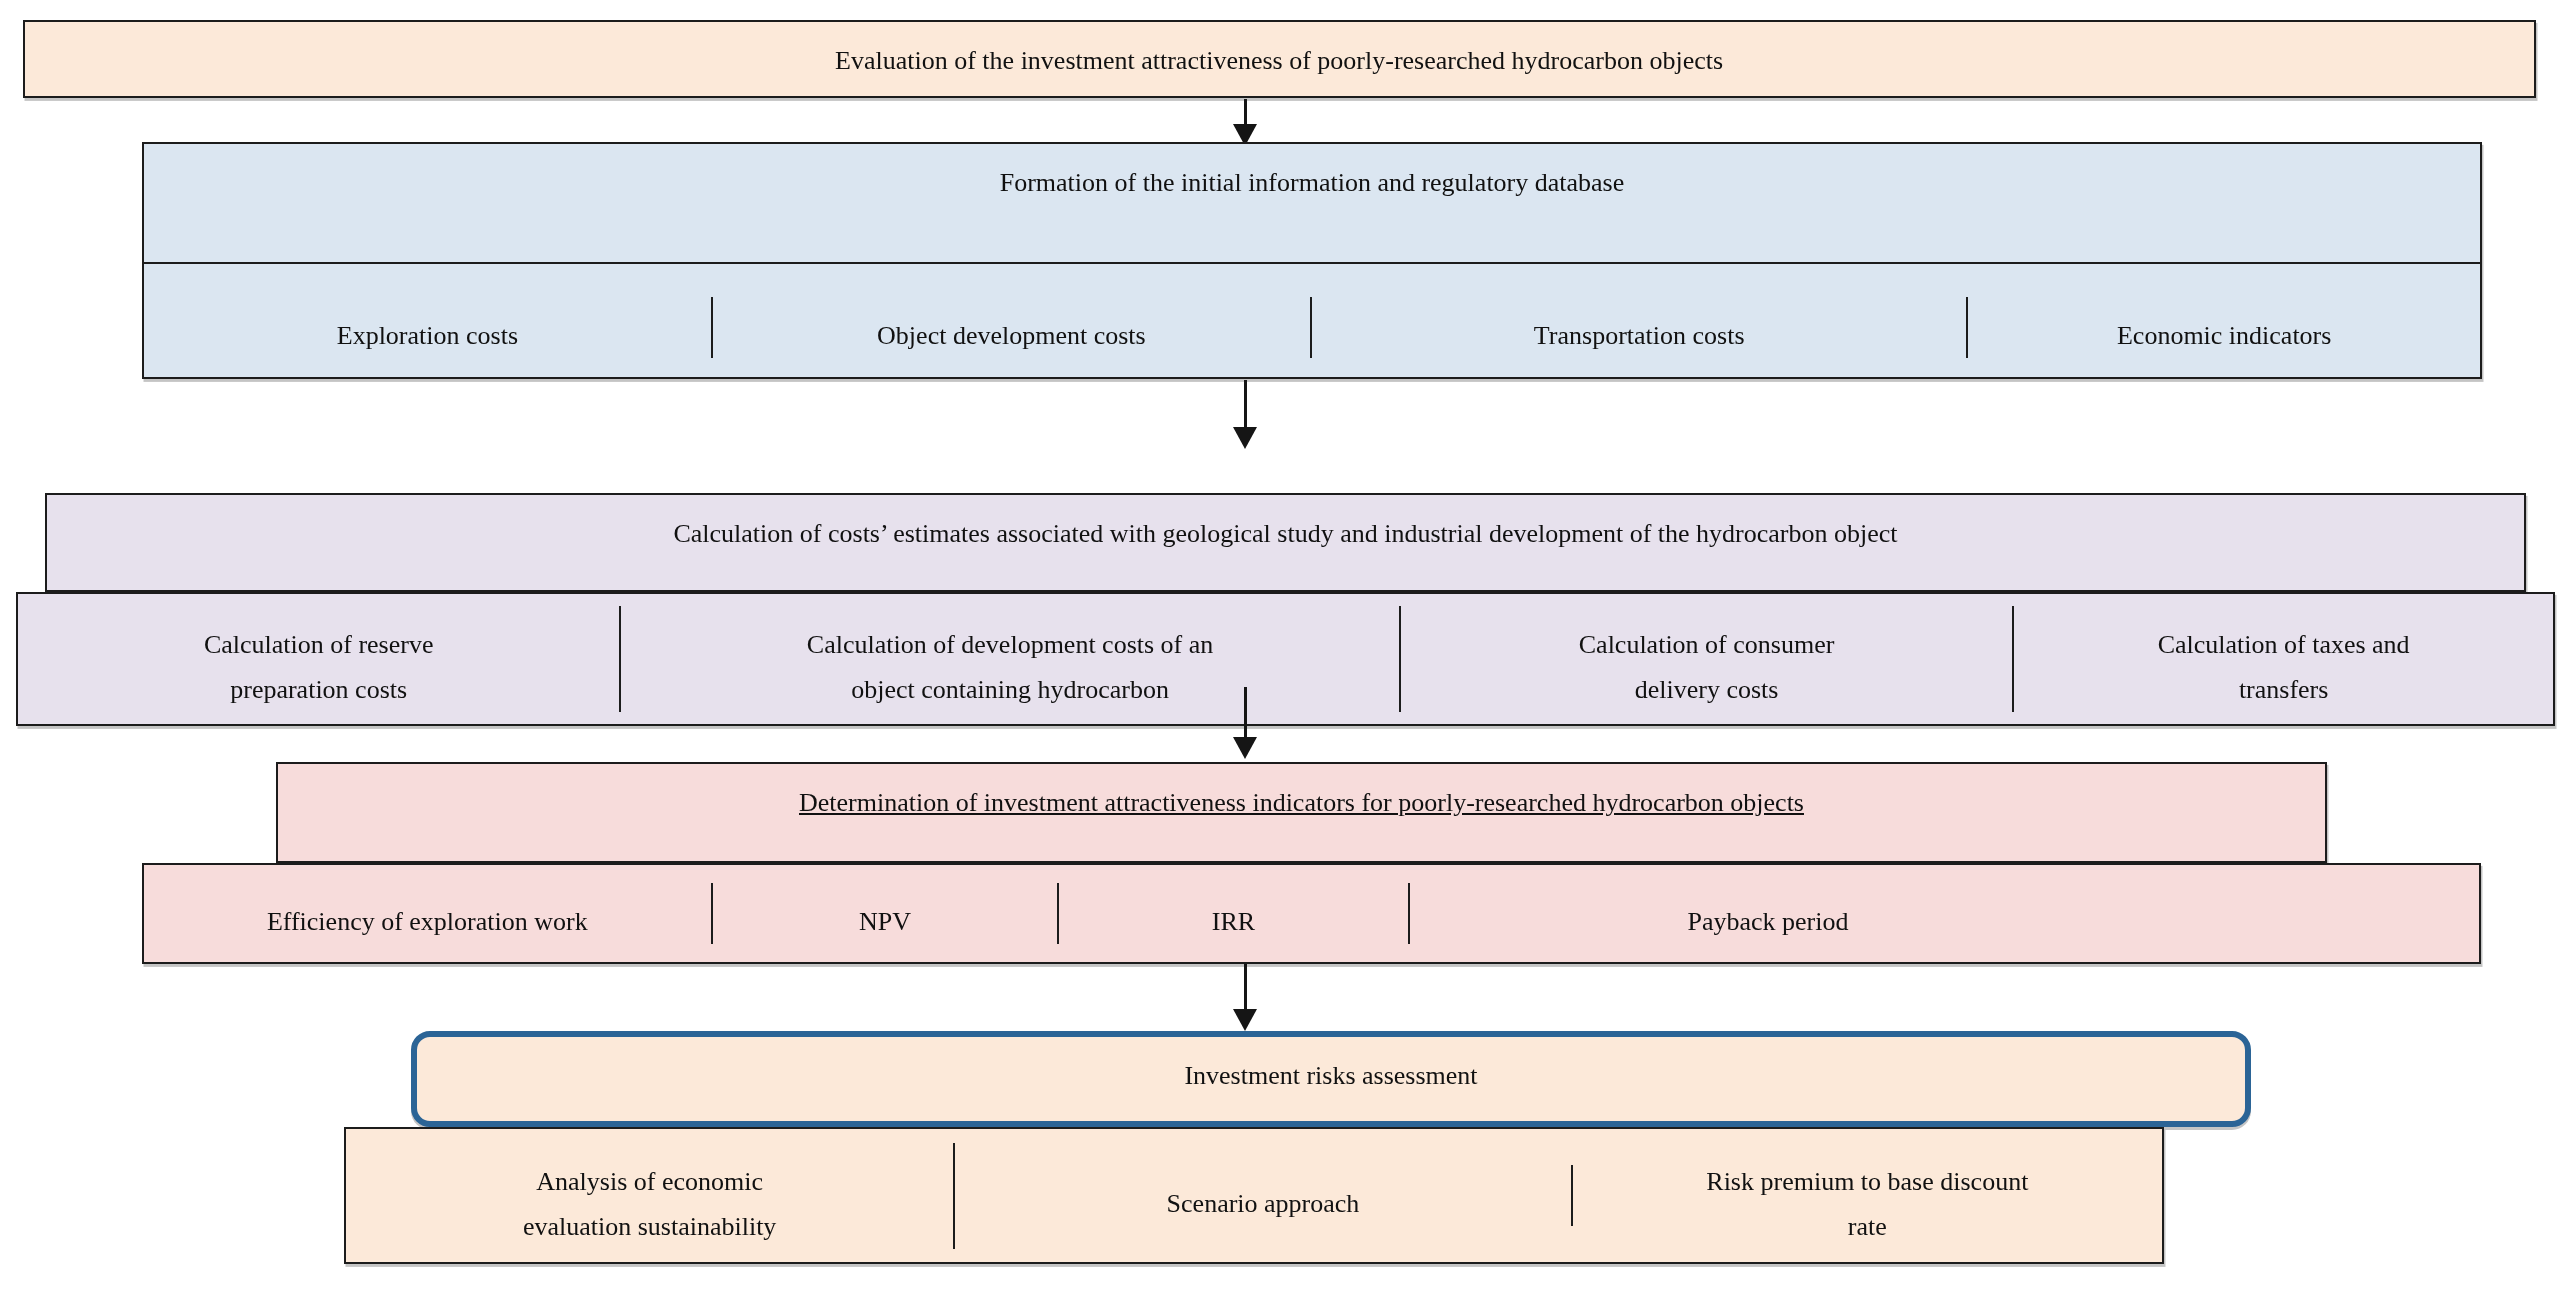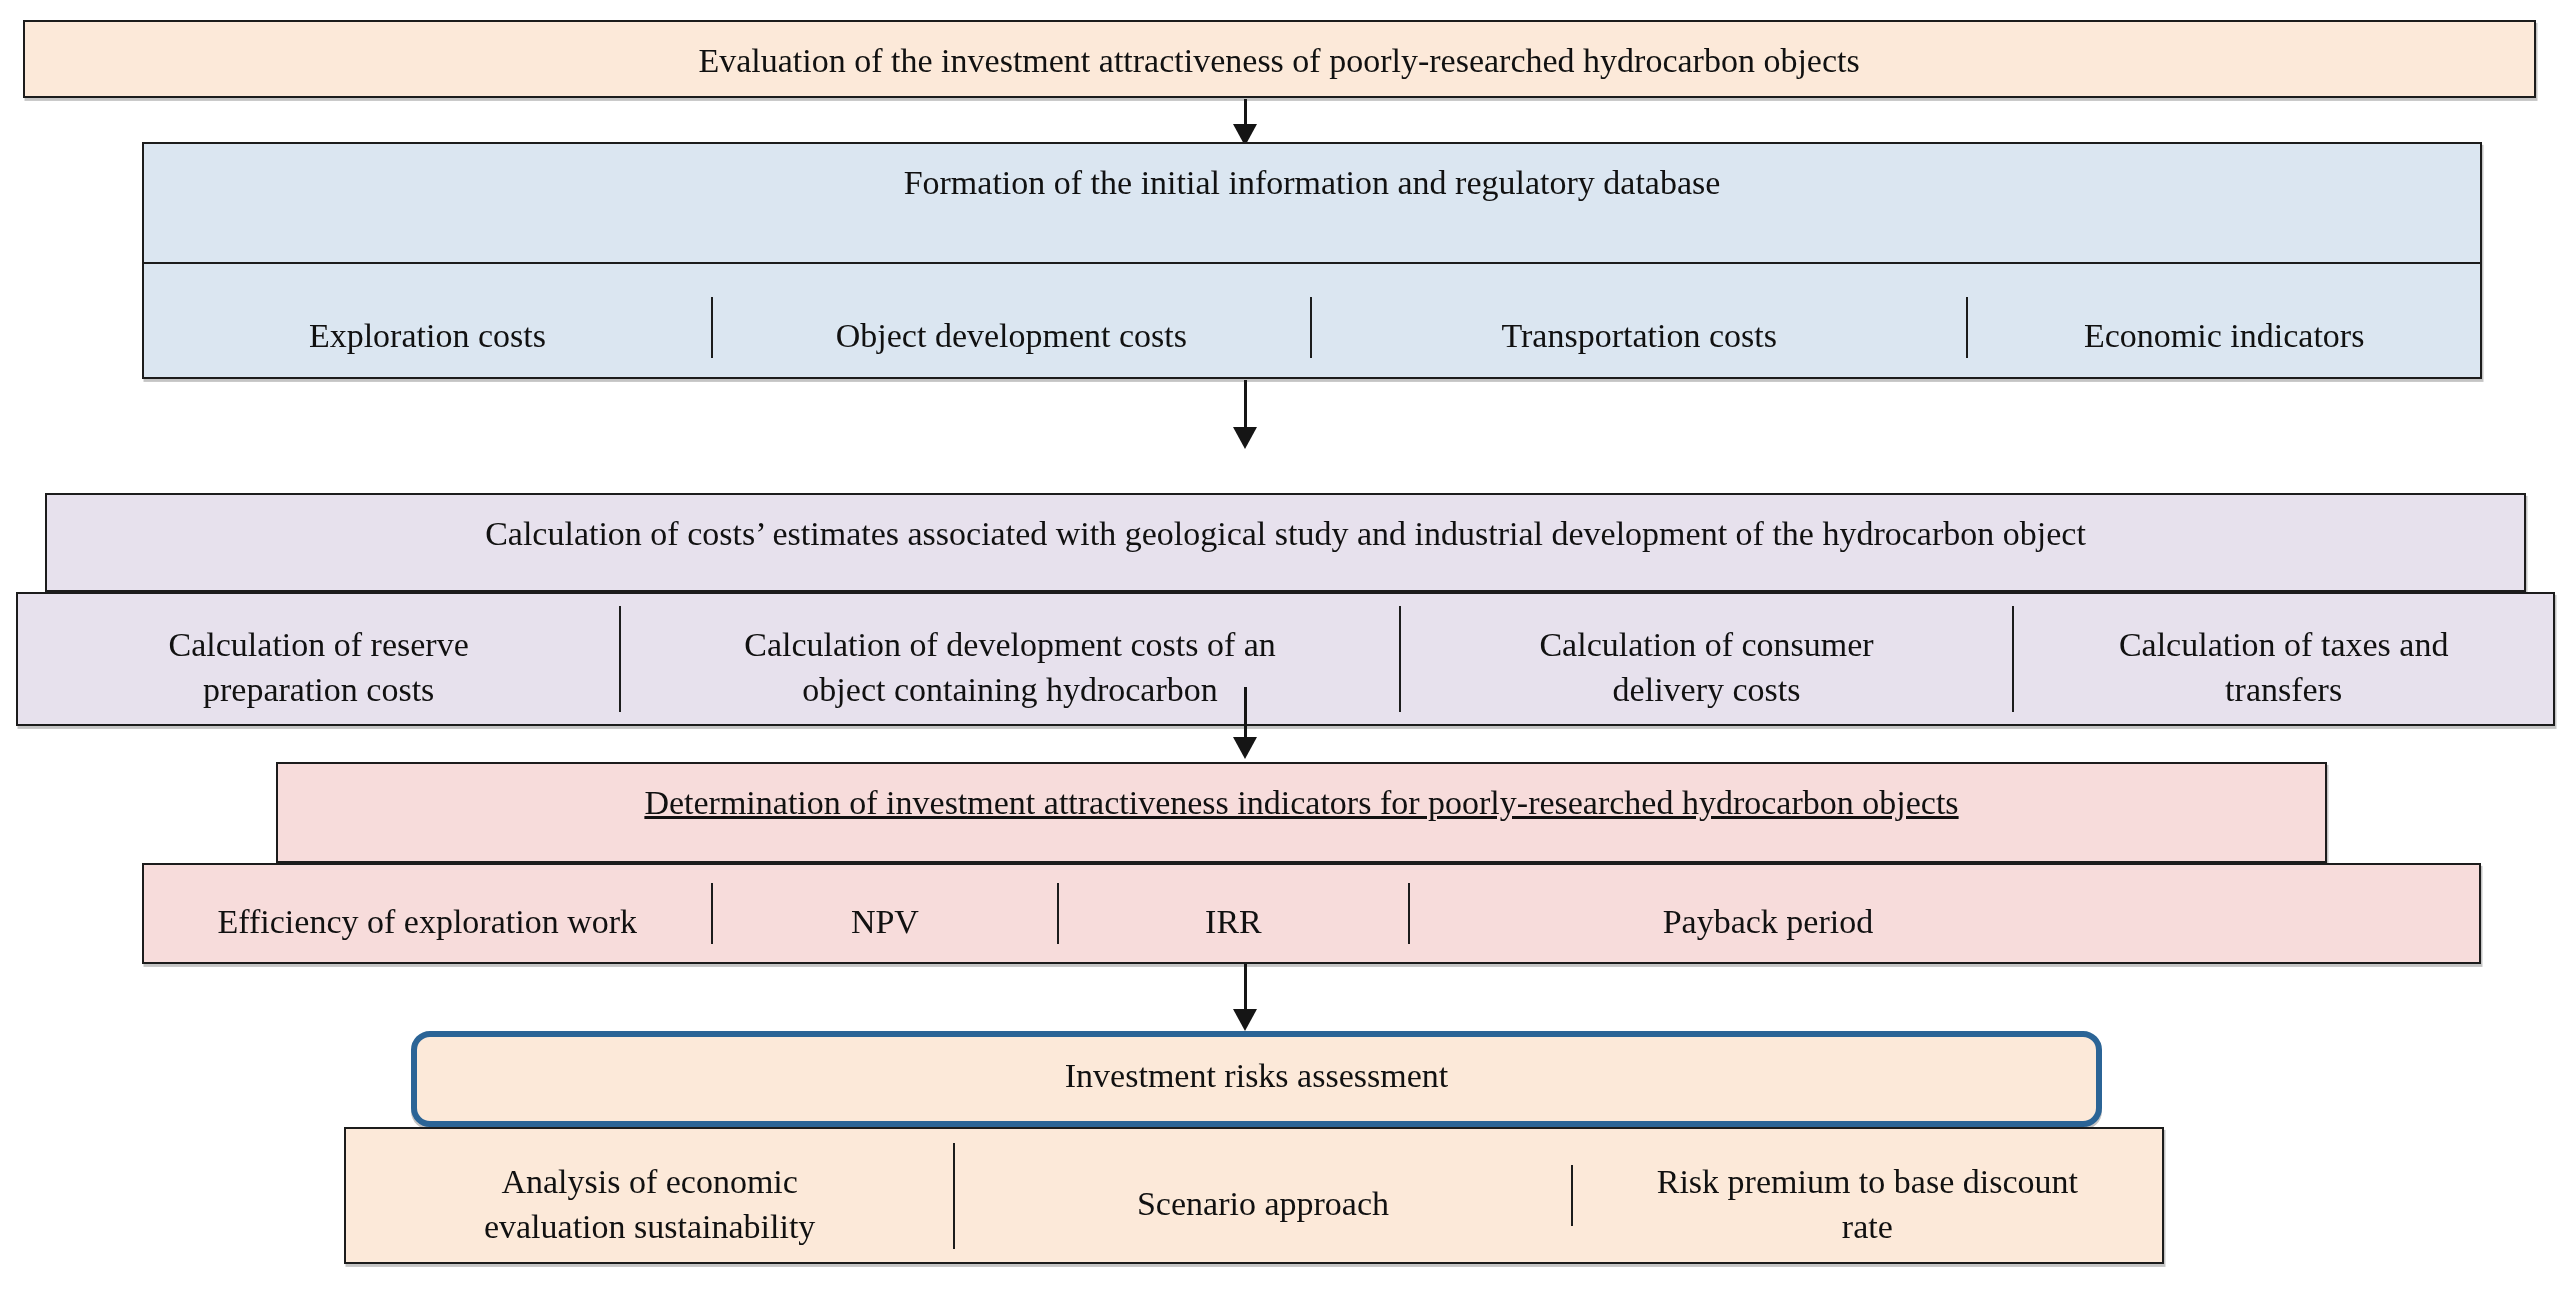--- a/index.html
+++ b/index.html
@@ -13,21 +13,21 @@
     color:#111; overflow:hidden;
   }
   .block{
     position:absolute; box-sizing:border-box;
     border:2.9px solid var(--ink);
     box-shadow:1.5px 2.9px 0 rgba(125,125,125,0.45);
     text-align:center;
   }
   .label{
     display:block; white-space:pre-line;
-    font-size:34px; line-height:45px; letter-spacing:0px;
+    font-size:26px; line-height:45px; letter-spacing:0px;
   }
   .hdr-text{padding-top:16px;}
   .cellrow{display:flex; align-items:center;}
   .cell{
     box-sizing:border-box; border-right:2.9px solid var(--ink);
     padding:16px 7.3px 0 7.3px;
   }
   .cell:last-child{border-right:none;}
   .fill-peach{background:var(--peach);}
   .fill-blue{background:var(--blue);}
@@ -131,21 +131,21 @@
     <div class="cell" style="width:30.7%;">
       <span class="label">Payback period</span>
     </div>
   </div>
 
   <div class="arrow" style="left:1233px; top:964px;">
     <div class="stem" style="height:47px;"></div>
     <div class="head" style="top:45px;"></div>
   </div>
 
-  <div class="block fill-peach rounded" style="left:411px; top:1031px; width:1691px; height:96px;">
+  <div class="block fill-peach rounded" style="left:411px; top:1031px; width:1840px; height:96px;">
     <span class="label hdr-text">Investment risks assessment</span>
   </div>
   <div class="block fill-peach cellrow" style="left:299px; top:1127px; width:1820px; height:137px;margin-left:45px;">
     <div class="cell" style="width:33.55%;">
       <span class="label">Analysis of economic
 evaluation sustainability</span>
     </div>
     <div class="cell" style="width:34.0%;">
       <span class="label">Scenario approach</span>
     </div>

